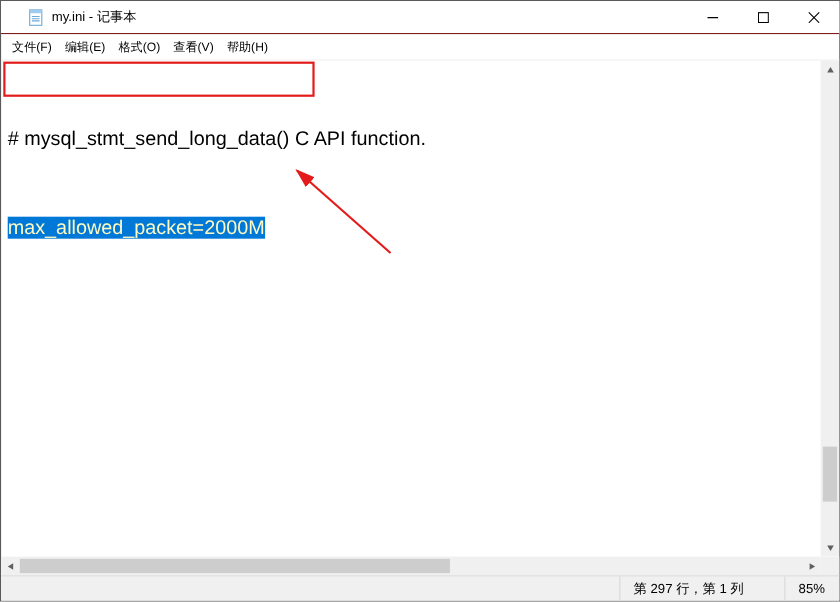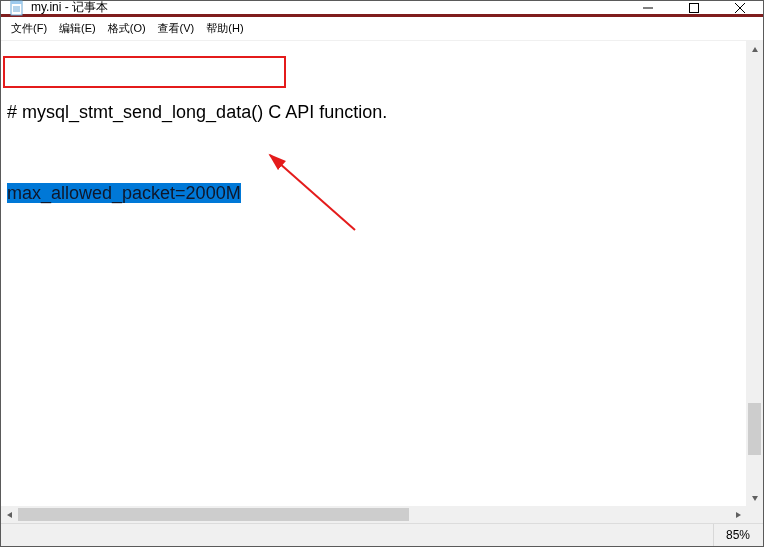--- a/index.html
+++ b/index.html
@@ -1,28 +1,28 @@
 <!DOCTYPE html>
 <html><head>
 <meta charset="utf-8">
 <style>
   * { margin: 0; padding: 0; box-sizing: border-box; }
   html, body { width: 764px; height: 547px; font-family: "Segoe UI", "Microsoft YaHei", sans-serif; background: #fff; overflow: hidden; }
   .window { width: 764px; height: 547px; border: 1px solid #5a5a5a; display: flex; flex-direction: column; background: #fff; }
-  .titlebar { height: 16px; display: flex; align-items: center; background: #fff; border-bottom: 3px solid #7f1d1d; }
+  .titlebar { height: 30px; display: flex; align-items: center; background: #fff; border-bottom: 1px solid #7f1d1d; padding-left: 16px; }
   .titlebar .icon { width: 16px; height: 16px; margin: 0 6px 0 8px; }
   .titlebar .title { flex: 1; font-size: 12px; color: #000; }
   .winbtn { width: 46px; height: 30px; display: flex; align-items: center; justify-content: center; }
   .winbtn svg { stroke: #000; }
   .menubar { height: 24px; display: flex; align-items: center; padding: 0 4px; border-bottom: 1px solid #f0f0f0; }
   .menuitem { font-size: 11px; padding: 2px 6px; cursor: default; }
   .content-wrap { flex: 1; position: relative; overflow: hidden; display: flex; }
   .content { flex: 1; padding: 4px 6px; font-size: 18px; line-height: 27px; color: #000; white-space: pre; position: relative; }
   .content .line { display: block; }
-  .sel { background: #0078d7; color: #0f172a; }
+  .sel { background: #0078d7; color: #fef9c3; }
   .scrollbar-v { width: 17px; background: #f0f0f0; display: flex; flex-direction: column; }
   .sb-btn { height: 17px; display: flex; align-items: center; justify-content: center; }
   .sb-track { flex: 1; position: relative; }
   .sb-thumb { position: absolute; left: 2px; right: 2px; background: #cdcdcd; }
   .scrollbar-h { height: 17px; background: #f0f0f0; display: flex; }
   .sb-btn-h { width: 17px; display: flex; align-items: center; justify-content: center; }
   .sb-track-h { flex: 1; position: relative; }
   .sb-thumb-h { position: absolute; top: 2px; bottom: 2px; background: #cdcdcd; }
   .bottom-row { display: flex; height: 17px; }
   .statusbar { height: 23px; display: flex; align-items: center; font-size: 12px; background: #f0f0f0; border-top: 1px solid #dcdcdc; }
@@ -120,20 +120,21 @@
         <svg width="8" height="8">
             <polygon points="2,1 7,4 2,7" fill="#606060"></polygon>
           </svg>
       </div>
     </div>
     <div style="width:17px;background:#f0f0f0"></div>
   </div>
 
   <div class="statusbar">
     <div class="status-spacer"></div>
+    <div class="status-cell" style="min-width:150px">第 297 行，第 1 列</div>
     <div class="status-cell" style="min-width:50px">85%</div>
   </div>
 
 </div>
 
 <div class="highlight-box" id="hl-box" style="left: 3px; top: 56px; width: 283px; height: 32px;"></div>
 <svg class="arrow" id="arrow-svg" style="left:0;top:0;width:764px;height:547px;">
   <defs>
     <marker id="ah" markerWidth="10" markerHeight="10" refX="8" refY="3" orient="auto">
       <polygon points="0,0 9,3 0,6" fill="#e41b1b"></polygon>

